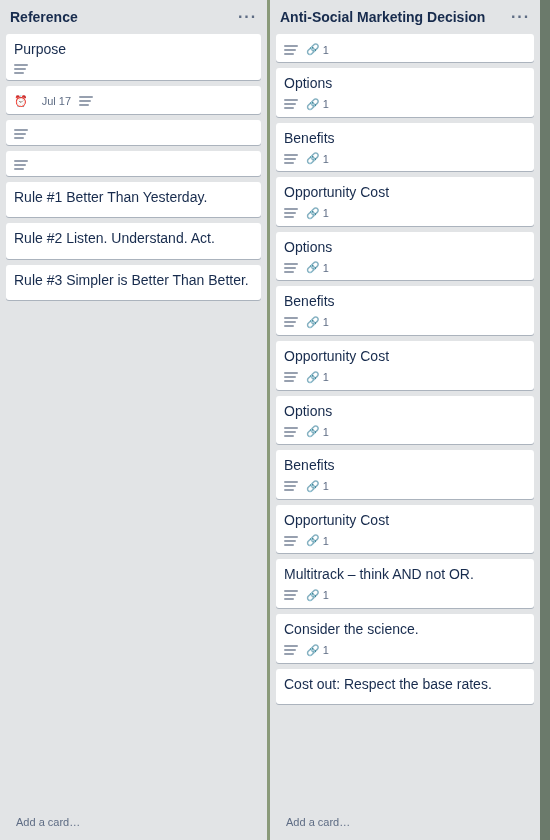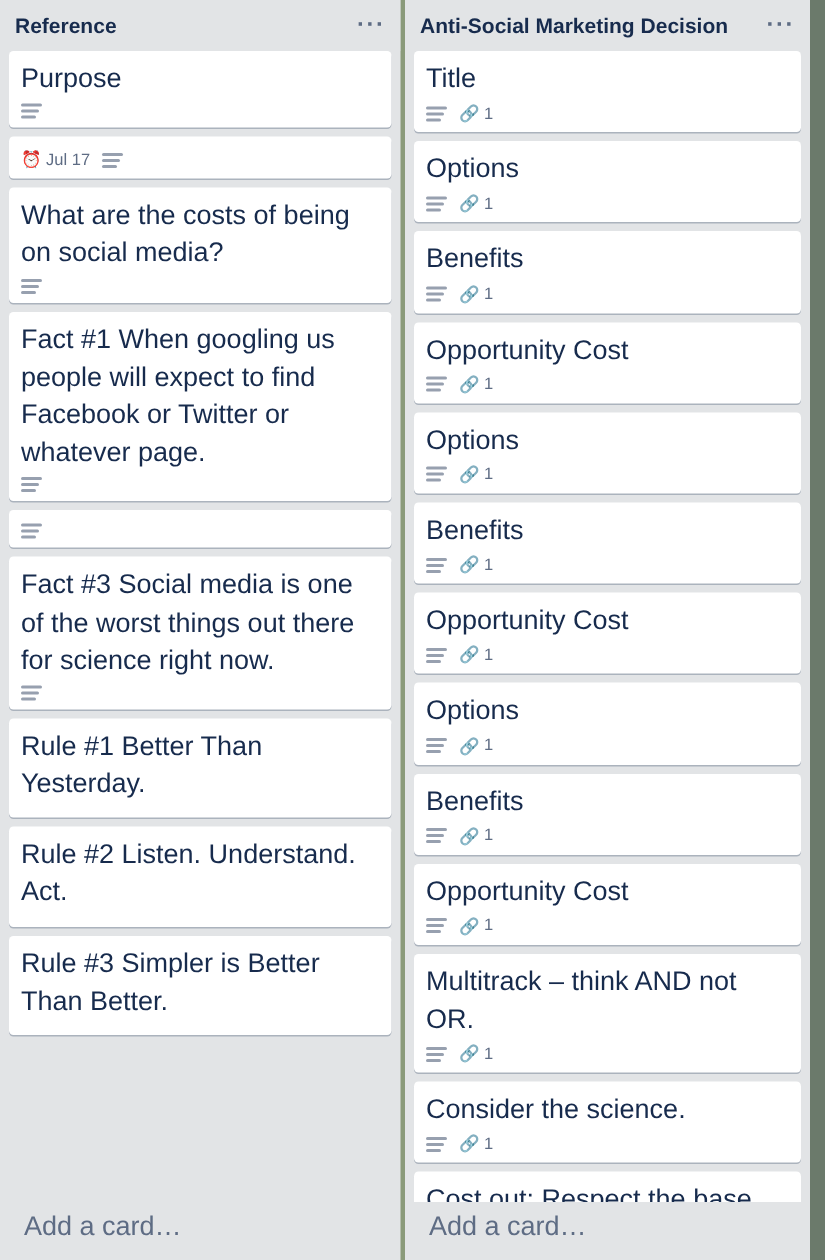--- a/index.html
+++ b/index.html
@@ -65,21 +65,21 @@
       background: #fff;
       border-radius: 3px;
       padding: 6px 8px;
       margin-bottom: 6px;
       box-shadow: 0 1px 0 rgba(9,30,66,0.25);
       cursor: pointer;
     }
 
     .card-title {
       color: #172b4d;
-      font-size: 18px;
+      font-size: 14px;
       line-height: 1.4;
       margin-bottom: 4px;
     }
 
     .card-meta {
       display: flex;
       align-items: center;
       gap: 8px;
       margin-top: 3px;
     }
@@ -104,21 +104,21 @@
       background: #97a0af;
       border-radius: 1px;
     }
 
     .icon-line:first-child { width: 14px; }
     .icon-line:last-child { width: 10px; }
 
     .add-card {
       padding: 6px 10px;
       color: #5e6c84;
-      font-size: 18px;
+      font-size: 11px;
       cursor: pointer;
       flex-shrink: 0;
       margin: 0 6px 6px 6px;
     }
   </style>
 </head>
 <body>
 
 <div class="board">
 <div class="column">
@@ -136,68 +136,43 @@
                 <div class="icon-line"></div>
                 <div class="icon-line"></div>
               </div>
             </div>
           </div>
         </div>
         <div class="card">
           <div class="card-meta">
             <div class="card-meta-item">
               <span style="color:#97a0af;font-size:11px;">⏰</span>
-              <span style="color:#5e6c84;font-size:11px;">Jul 17</span>
-            </div>
-            <div class="card-meta-item">
-              <div class="icon-lines">
-                <div class="icon-line"></div>
-                <div class="icon-line"></div>
-                <div class="icon-line"></div>
-              </div>
-            </div>
-          </div>
-        </div>
-        <div class="card">
-          <div class="card-title">What are the costs of being on social media?</div>
-          <div class="card-meta">
-            <div class="card-meta-item">
-              <div class="icon-lines">
-                <div class="icon-line"></div>
-                <div class="icon-line"></div>
-                <div class="icon-line"></div>
-              </div>
-            </div>
-          </div>
-        </div>
-        <div class="card">
-          <div class="card-title">Fact #1 When googling us people will expect to find Facebook or Twitter or whatever page.</div>
-          <div class="card-meta">
-            <div class="card-meta-item">
-              <div class="icon-lines">
-                <div class="icon-line"></div>
-                <div class="icon-line"></div>
-                <div class="icon-line"></div>
-              </div>
-            </div>
-          </div>
-        </div>
-        <div class="card">
-          <div class="card-meta">
-            <div class="card-meta-item">
-              <div class="icon-lines">
-                <div class="icon-line"></div>
-                <div class="icon-line"></div>
-                <div class="icon-line"></div>
-              </div>
-            </div>
-          </div>
-        </div>
-        <div class="card">
-          <div class="card-title">Fact #3 Social media is one of the worst things out there for science right now.</div>
+              <span style="color:#5e6c84;font-size:11px;margin-left:11px;">Jul 17</span>
+            </div>
+            <div class="card-meta-item">
+              <div class="icon-lines">
+                <div class="icon-line"></div>
+                <div class="icon-line"></div>
+                <div class="icon-line"></div>
+              </div>
+            </div>
+          </div>
+        </div>
+        <div class="card">
+          <div class="card-meta">
+            <div class="card-meta-item">
+              <div class="icon-lines">
+                <div class="icon-line"></div>
+                <div class="icon-line"></div>
+                <div class="icon-line"></div>
+              </div>
+            </div>
+          </div>
+        </div>
+        <div class="card">
           <div class="card-meta">
             <div class="card-meta-item">
               <div class="icon-lines">
                 <div class="icon-line"></div>
                 <div class="icon-line"></div>
                 <div class="icon-line"></div>
               </div>
             </div>
           </div>
         </div>
@@ -213,21 +188,20 @@
       </div>
       <div class="add-card">Add a card…</div>
     </div>
     <div class="column">
       <div class="column-header">
         <span>Anti-Social Marketing Decision</span>
         <span class="column-header-dots">···</span>
       </div>
       <div class="column-cards">
         <div class="card">
-          <div class="card-title">Title</div>
           <div class="card-meta">
             <div class="card-meta-item">
               <div class="icon-lines">
                 <div class="icon-line"></div>
                 <div class="icon-line"></div>
                 <div class="icon-line"></div>
               </div>
             </div>
             <div class="card-meta-item">
               <span style="color:#97a0af;font-size:11px;">🔗</span>

